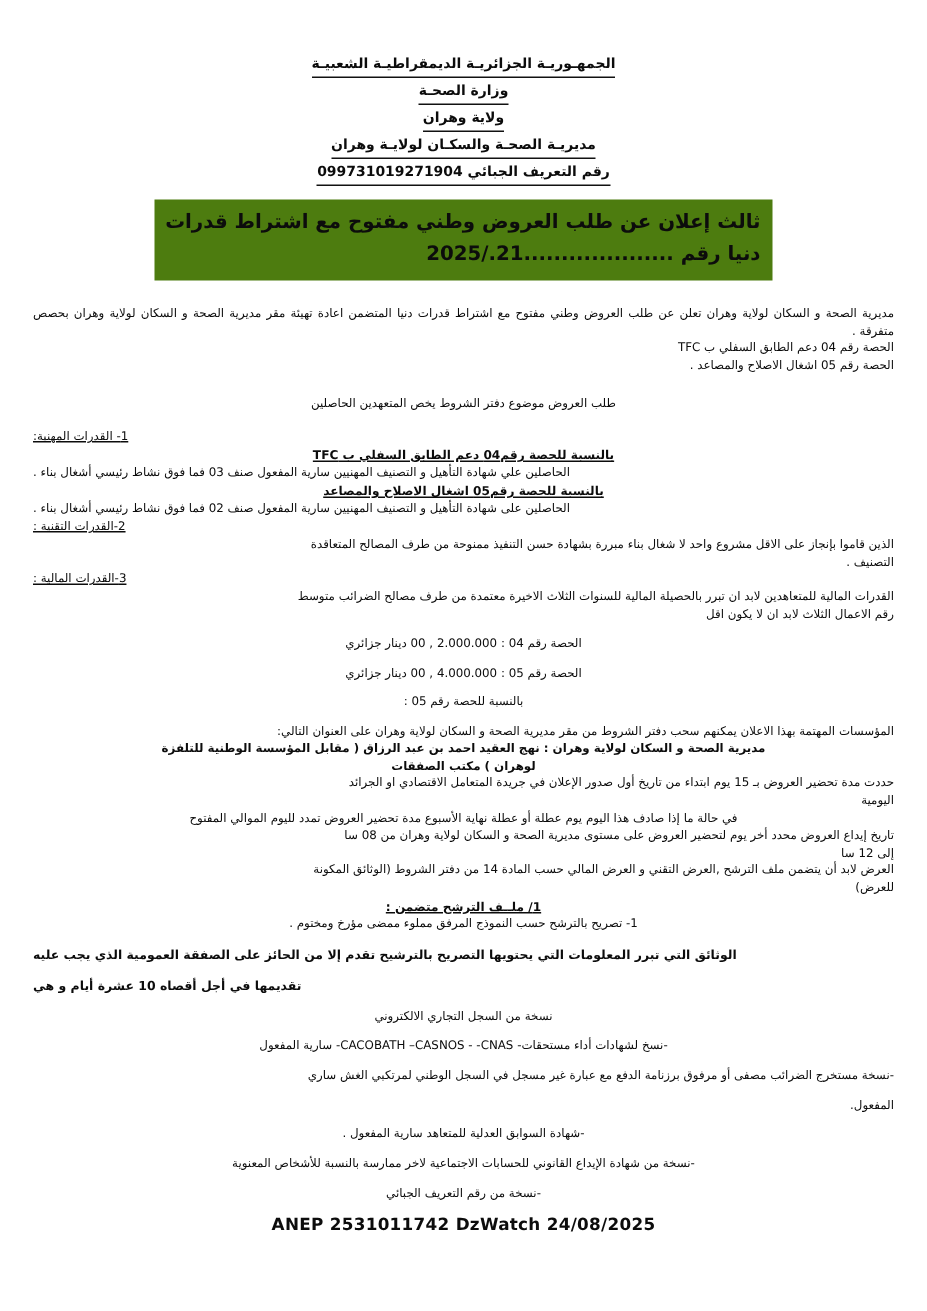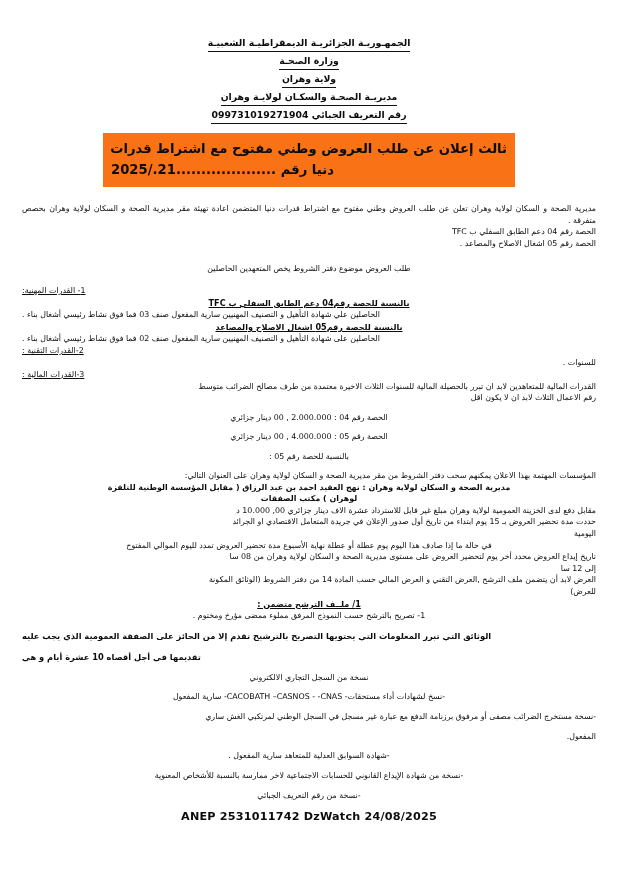--- a/index.html
+++ b/index.html
@@ -41,26 +41,26 @@
   .lh-underline {
     display: inline-block;
     border-bottom: 1.1px solid #111;
     padding-bottom: 0px;
   }
   .lh-1 .lh-underline { letter-spacing: 2.6px; }
   .lh-4 .lh-underline { letter-spacing: 1.6px; }
 
   
   .title-banner {
-    background: #f97316;
+    background: #4d7c0f;
     margin: 9px auto 16px auto;
     width: 412px;
     padding: 5px 8px 7px 8px;
     box-sizing: border-box;
-    text-align: left;
+    text-align: right;
   }
   .title-banner .t-line {
     display: block;
     font-weight: bold;
     font-size: 13.2px;
     line-height: 21px;
     direction: rtl;
     white-space: nowrap;
   }
 
@@ -174,37 +174,37 @@
     <div class="gap-m"></div>
 
     <span class="sec-head">1-  القدرات المهنية:</span>
     <span class="sec-head-b">بالنسبة للحصة رقم04  دعم الطابق السفلي ب TFC</span>
     <p class="p jl">الحاصلين  علي  شهادة التأهيل و  التصنيف المهنيين سارية المفعول صنف 03 فما فوق نشاط رئيسي أشغال بناء .</p>
 
     <span class="sec-head-b">بالنسبة للحصة رقم05  اشغال الاصلاح  والمصاعد</span>
     <p class="p jl">الحاصلين  على  شهادة  التأهيل و  التصنيف المهنيين سارية المفعول صنف 02 فما فوق نشاط رئيسي أشغال بناء .</p>
 
     <span class="sec-head">2-القدرات التقنية :</span>
-    <p class="p right">للسنوات .</p>
+    <p class="p justify">الذين قاموا بإنجاز  على الاقل  مشروع واحد لا شغال بناء  مبررة بشهادة  حسن التنفيذ ممنوحة من طرف المصالح المتعاقدة</p>
+    <p class="p right">التصنيف .</p>
 
     <span class="sec-head">3-القدرات المالية :</span>
     <p class="p justify">القدرات المالية للمتعاهدين لابد ان تبرر بالحصيلة المالية للسنوات الثلاث   الاخيرة  معتمدة من طرف مصالح الضرائب متوسط</p>
     <p class="p right">رقم الاعمال الثلاث   لابد ان لا يكون اقل</p>
 
     <p class="amount-line">الحصة رقم 04 :  2.000.000 , 00  دينار جزائري</p>
     <p class="amount-line">الحصة رقم 05 :  4.000.000 , 00  دينار جزائري</p>
     <p class="amount-line">بالنسبة للحصة رقم 05  :</p>
 
 
     <p class="p justify">المؤسسات   المهتمة بهذا الاعلان  يمكنهم   سحب دفتر الشروط من مقر مديرية الصحة و  السكان لولاية وهران  على العنوان التالي:</p>
 
     <p class="p b center">مديرية الصحة و السكان لولاية وهران :   نهج العقيد احمد  بن عبد الرزاق        (     مقابل      المؤسسة الوطنية للتلفزة</p>
     <p class="p b center">لوهران   ) مكتب الصفقات</p>
 
-    <p class="p justify">مقابل دفع لدى الخزينة العمومية  لولاية وهران  مبلغ غير قابل للاسترداد   عشرة  الاف دينار جزائري      00,    10.000  د</p>
     <p class="p justify">حددت  مدة تحضير العروض بـ 15   يوم   ابتداء من تاريخ أول   صدور الإعلان في جريدة المتعامل الاقتصادي او   الجرائد</p>
     <p class="p right">اليومية</p>
 
     <p class="p center">في حالة ما  إذا صادف هذا اليوم  يوم  عطلة أو عطلة نهاية الأسبوع مدة تحضير  العروض تمدد لليوم الموالي المفتوح</p>
     <p class="p justify">تاريخ  إيداع العروض محدد أخر  يوم لتحضير العروض  على مستوى مديرية الصحة  و  السكان لولاية وهران  من  08 سا</p>
     <p class="p right">إلى 12 سا</p>
 
     <p class="p justify">العرض لابد أن يتضمن   ملف الترشح ,العرض التقني و  العرض المالي حسب المادة 14   من دفتر الشروط (الوثائق المكونة</p>
     <p class="p right">للعرض)</p>
 

